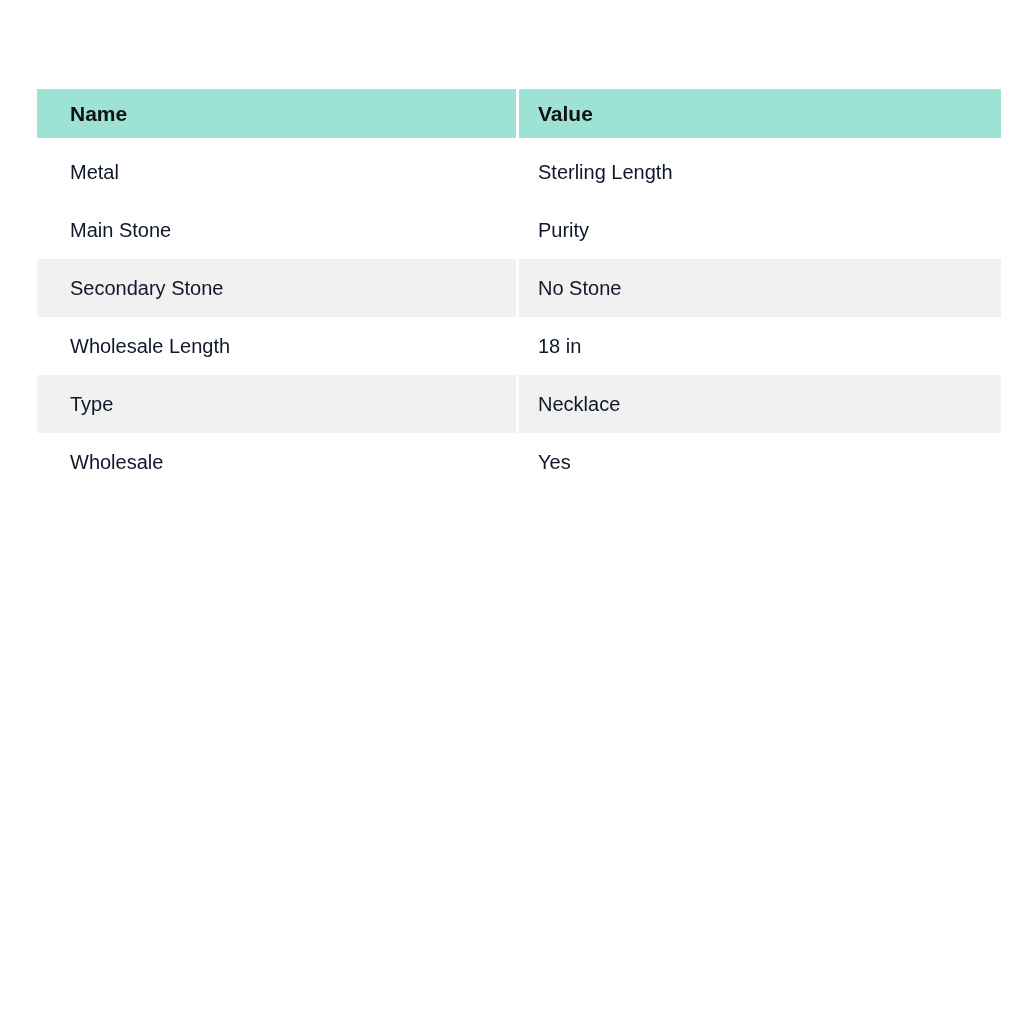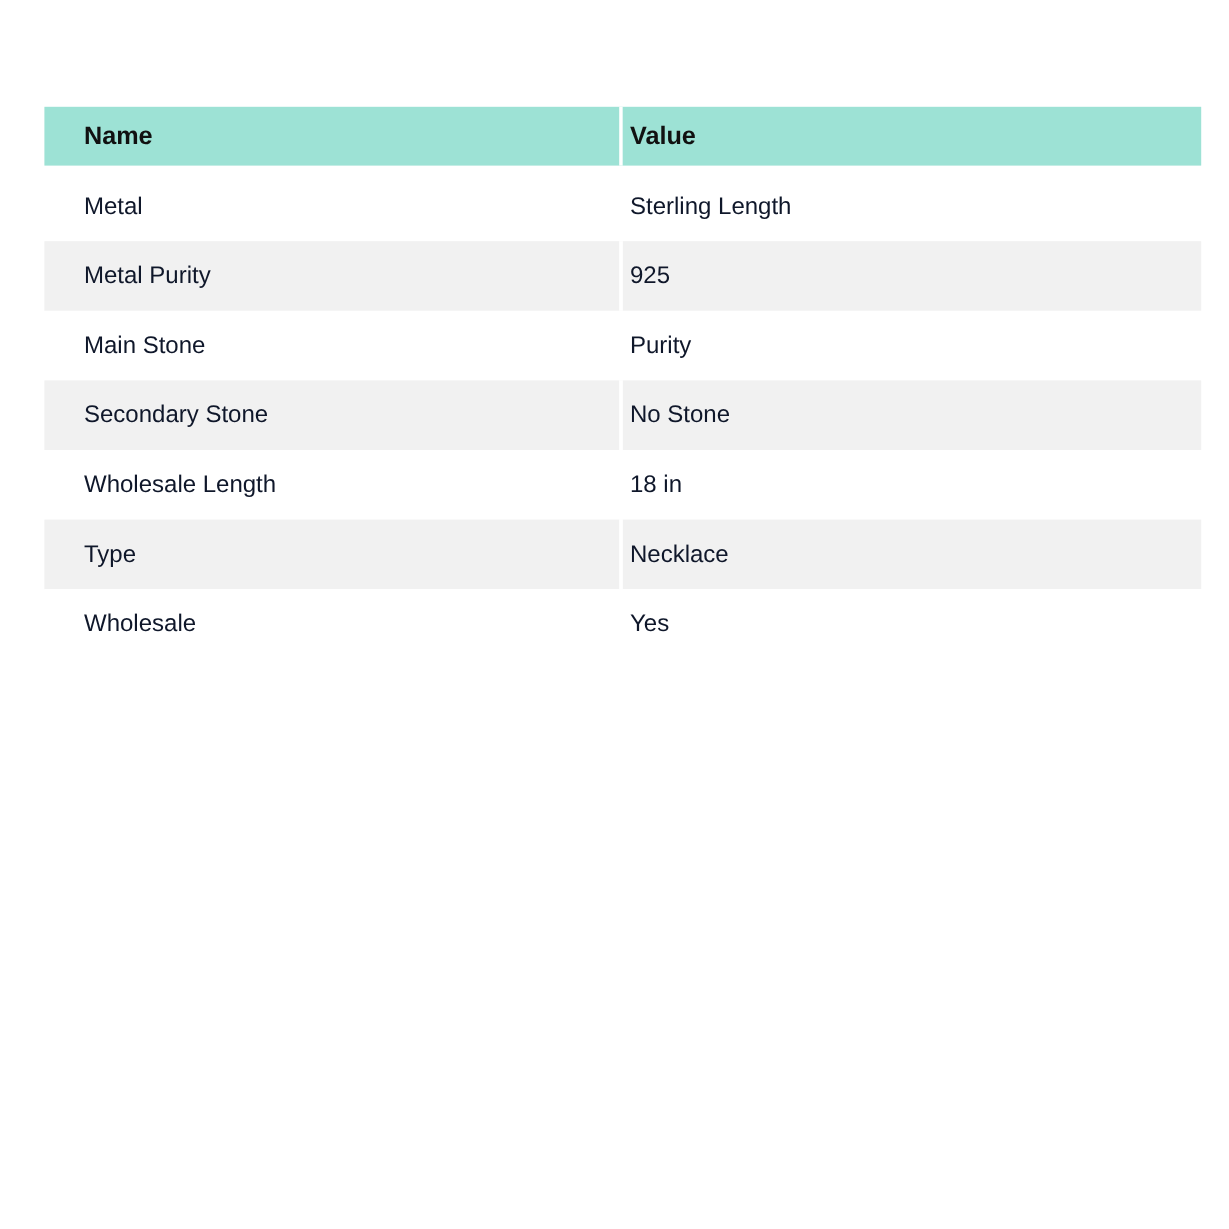--- a/index.html
+++ b/index.html
@@ -43,44 +43,40 @@
     white-space: nowrap;
   }
   .cell-name {
     width: 482px;
     min-width: 482px;
     padding-left: 33px;
     border-right: 3px solid #ffffff;
   }
   .cell-value {
     flex: 1;
-    padding-left: 6px;
+    padding-left: 19px;
   }
   .header-row .cell {
     font-size: 21px;
     font-weight: 600;
     color: #111111;
   }
 </style>
 </head>
 <body>
 
 <div class="attr-table">
   <div class="header-row">
     <div class="cell cell-name header-bg" style="background: rgb(157, 226, 213);">Name</div>
     <div class="cell cell-value header-bg" style="background: rgb(157, 226, 213);">Value</div>
   </div>
   <div id="table-body">
       <div class="row">
         <div class="cell cell-name">Metal</div>
         <div class="cell cell-value">Sterling Length</div>
-      </div>
-      <div class="row alt">
-        <div class="cell cell-name">Metal Purity</div>
-        <div class="cell cell-value">925</div>
       </div>
       <div class="row">
         <div class="cell cell-name">Main Stone</div>
         <div class="cell cell-value">Purity</div>
       </div>
       <div class="row alt">
         <div class="cell cell-name">Secondary Stone</div>
         <div class="cell cell-value">No Stone</div>
       </div>
       <div class="row">

